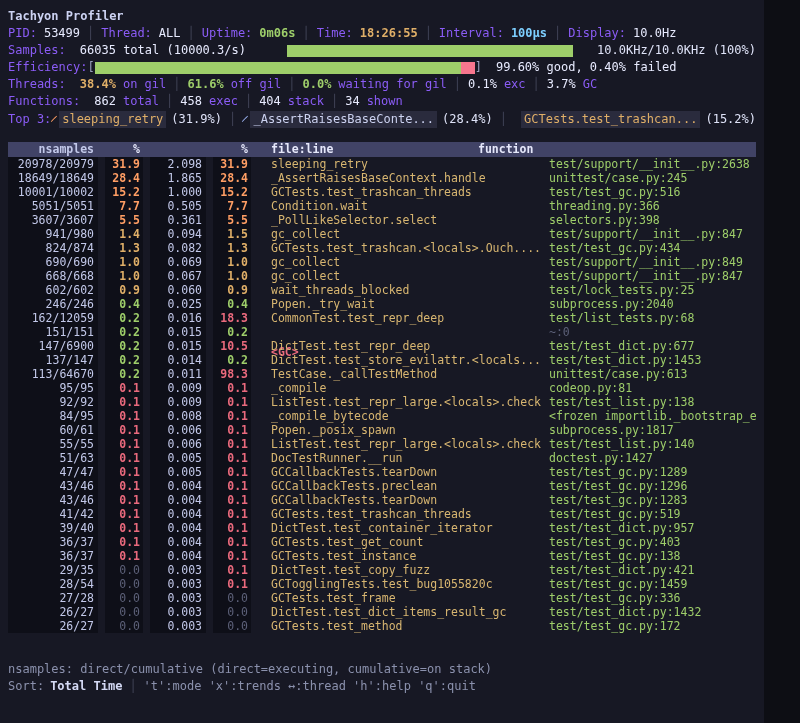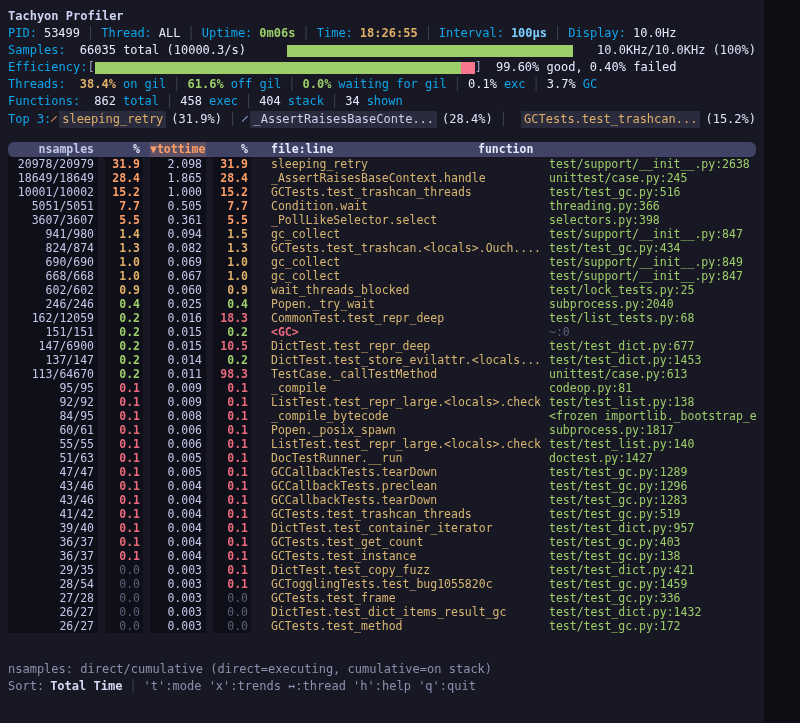--- a/index.html
+++ b/index.html
@@ -5,21 +5,21 @@
   * { margin:0; padding:0; box-sizing:border-box; }
   html,body { background:#0d0e14; }
   .screen {
     position:relative; width:764px; height:723px; overflow:hidden;
     background:#171824; color:#c3c9ea;
     font-family:"DejaVu Sans Mono", monospace; font-size:12px;
     padding:8px 8px 0 8px;
   }
   .line { line-height:17px; white-space:pre; display:flex; align-items:center; }
   .title { color:#ccd2f2; font-weight:bold; }
-  .lbl { color:#0ea5e9; }
+  .lbl { color:#8b5cf6; }
   .sep { color:#414458; padding:0 7px; }
   .sp { display:inline-block; width:7px; }
   .c-fg    { color:#e8ebff; font-weight:normal; }
   .c-hot   { color:#ff9e64; font-weight:bold; }
   .c-warm  { color:#e0af68; font-weight:bold; }
   .c-ok    { color:#9ece6a; font-weight:bold; }
   .c-alert { color:#ea6a7d; font-weight:bold; }
   .c-cyan  { color:#7dcfff; font-weight:bold; }
   .c-dim   { color:#5c6078; }
   
@@ -35,21 +35,21 @@
   .chip { background:#2a2b3d; padding:0 3px; }
   .chip1, .chip3 { color:#e0af68; }
   .chip2 { color:#ccd2f0; }
   .icon { display:inline-block; margin:0 5px 0 2px; }
   .flame { width:8px; height:8px; background:#ff9e64; border-radius:0 50% 50% 50%; transform:rotate(-135deg); }
   .flame.blue { background:#9ab0ee; }
   .thermo { width:4px; height:11px; border-radius:2px; background:linear-gradient(#dfe3f5 40%, #f7768e 40%); }
   .pctout { color:#dfe3f8; padding-left:5px; }
   
   .table { margin-top:14px; }
-  .trow { display:flex; height:14px; line-height:14px; font-size:11.5px; align-items:flex-end; white-space:pre;border-radius:6px; }
+  .trow { display:flex; height:14px; line-height:14px; font-size:11.5px; align-items:center; white-space:pre; }
   .cell { overflow:hidden; }
   .ns  { width:90px; text-align:right; padding-right:4px; color:#c3c9ea; }
   .pct { width:38px; text-align:right; padding-right:3px; }
   .tt  { width:56px; text-align:right; padding-right:4px; color:#c3c9ea; }
   .cum { width:38px; text-align:right; padding-right:3px; }
   .gap { width:7px; } .gap.wide { width:20px; }
   .fn   { width:278px; color:#d8b671; }
   .file { flex:1; color:#9ece6a; }
   .thead { height:15px; line-height:15px; background:#414366; color:#e6e8fb; font-weight:bold; }
   .thead .fn, .thead .file { color:#e6e8fb; }

